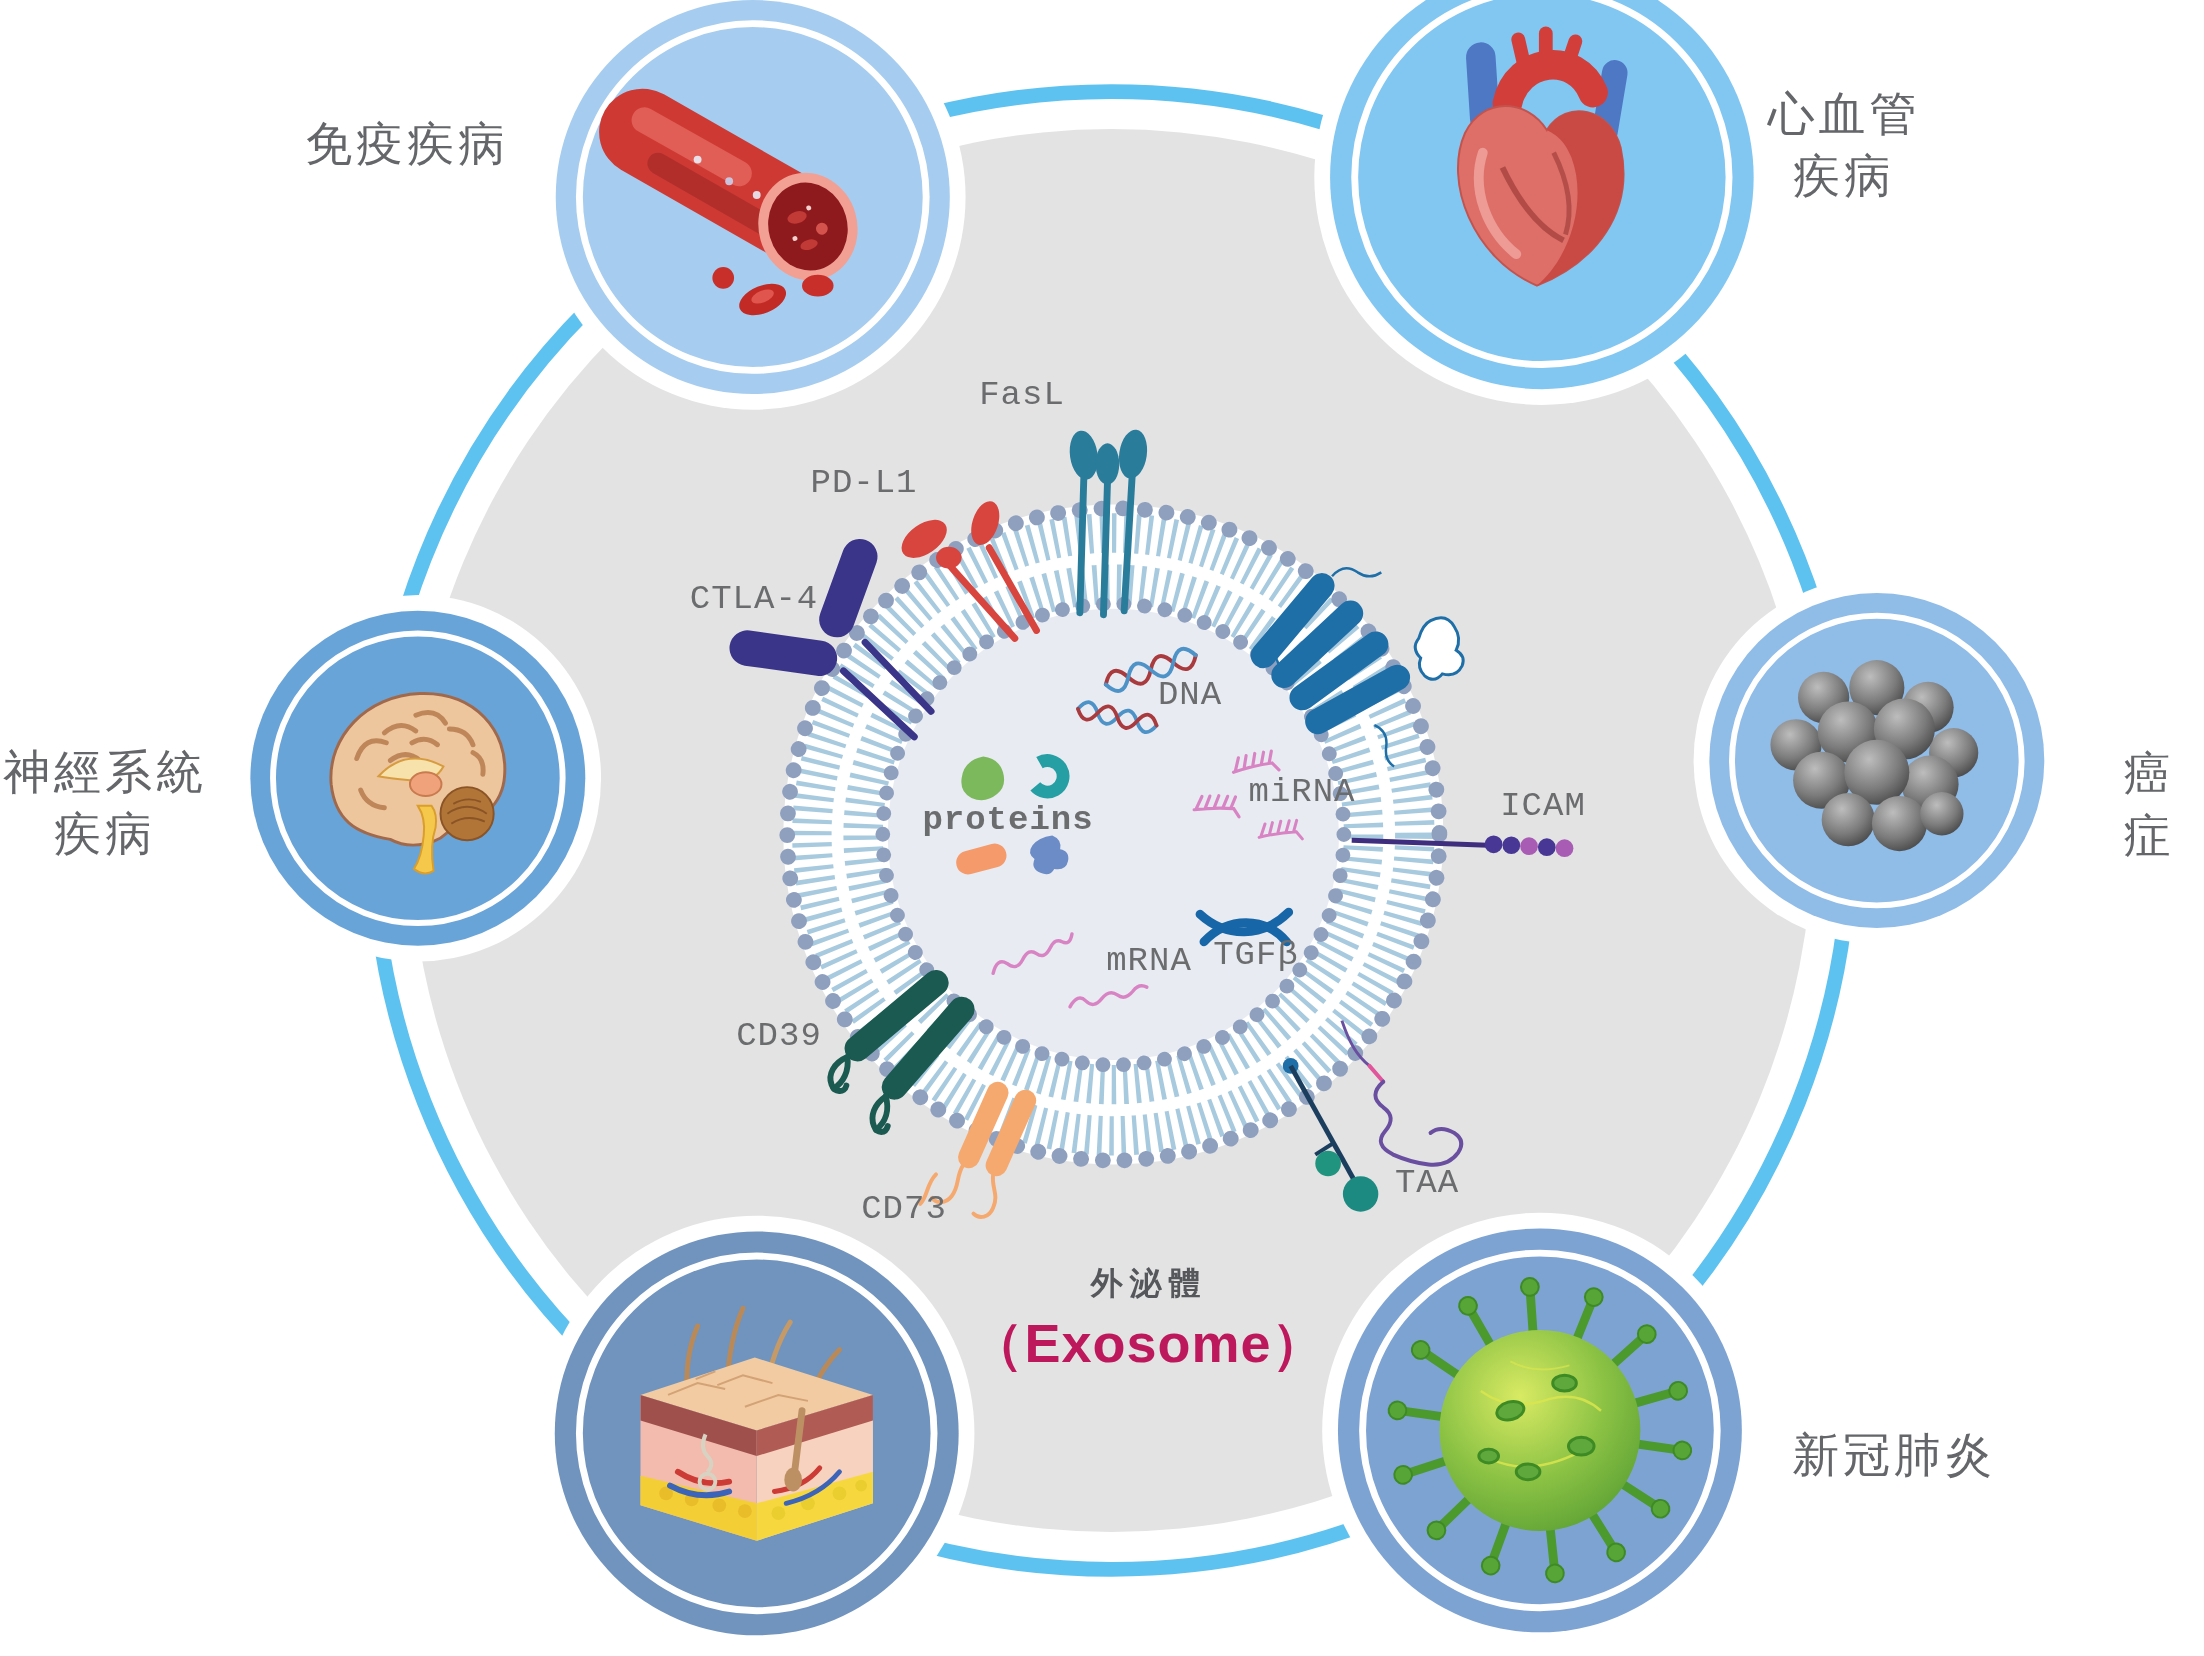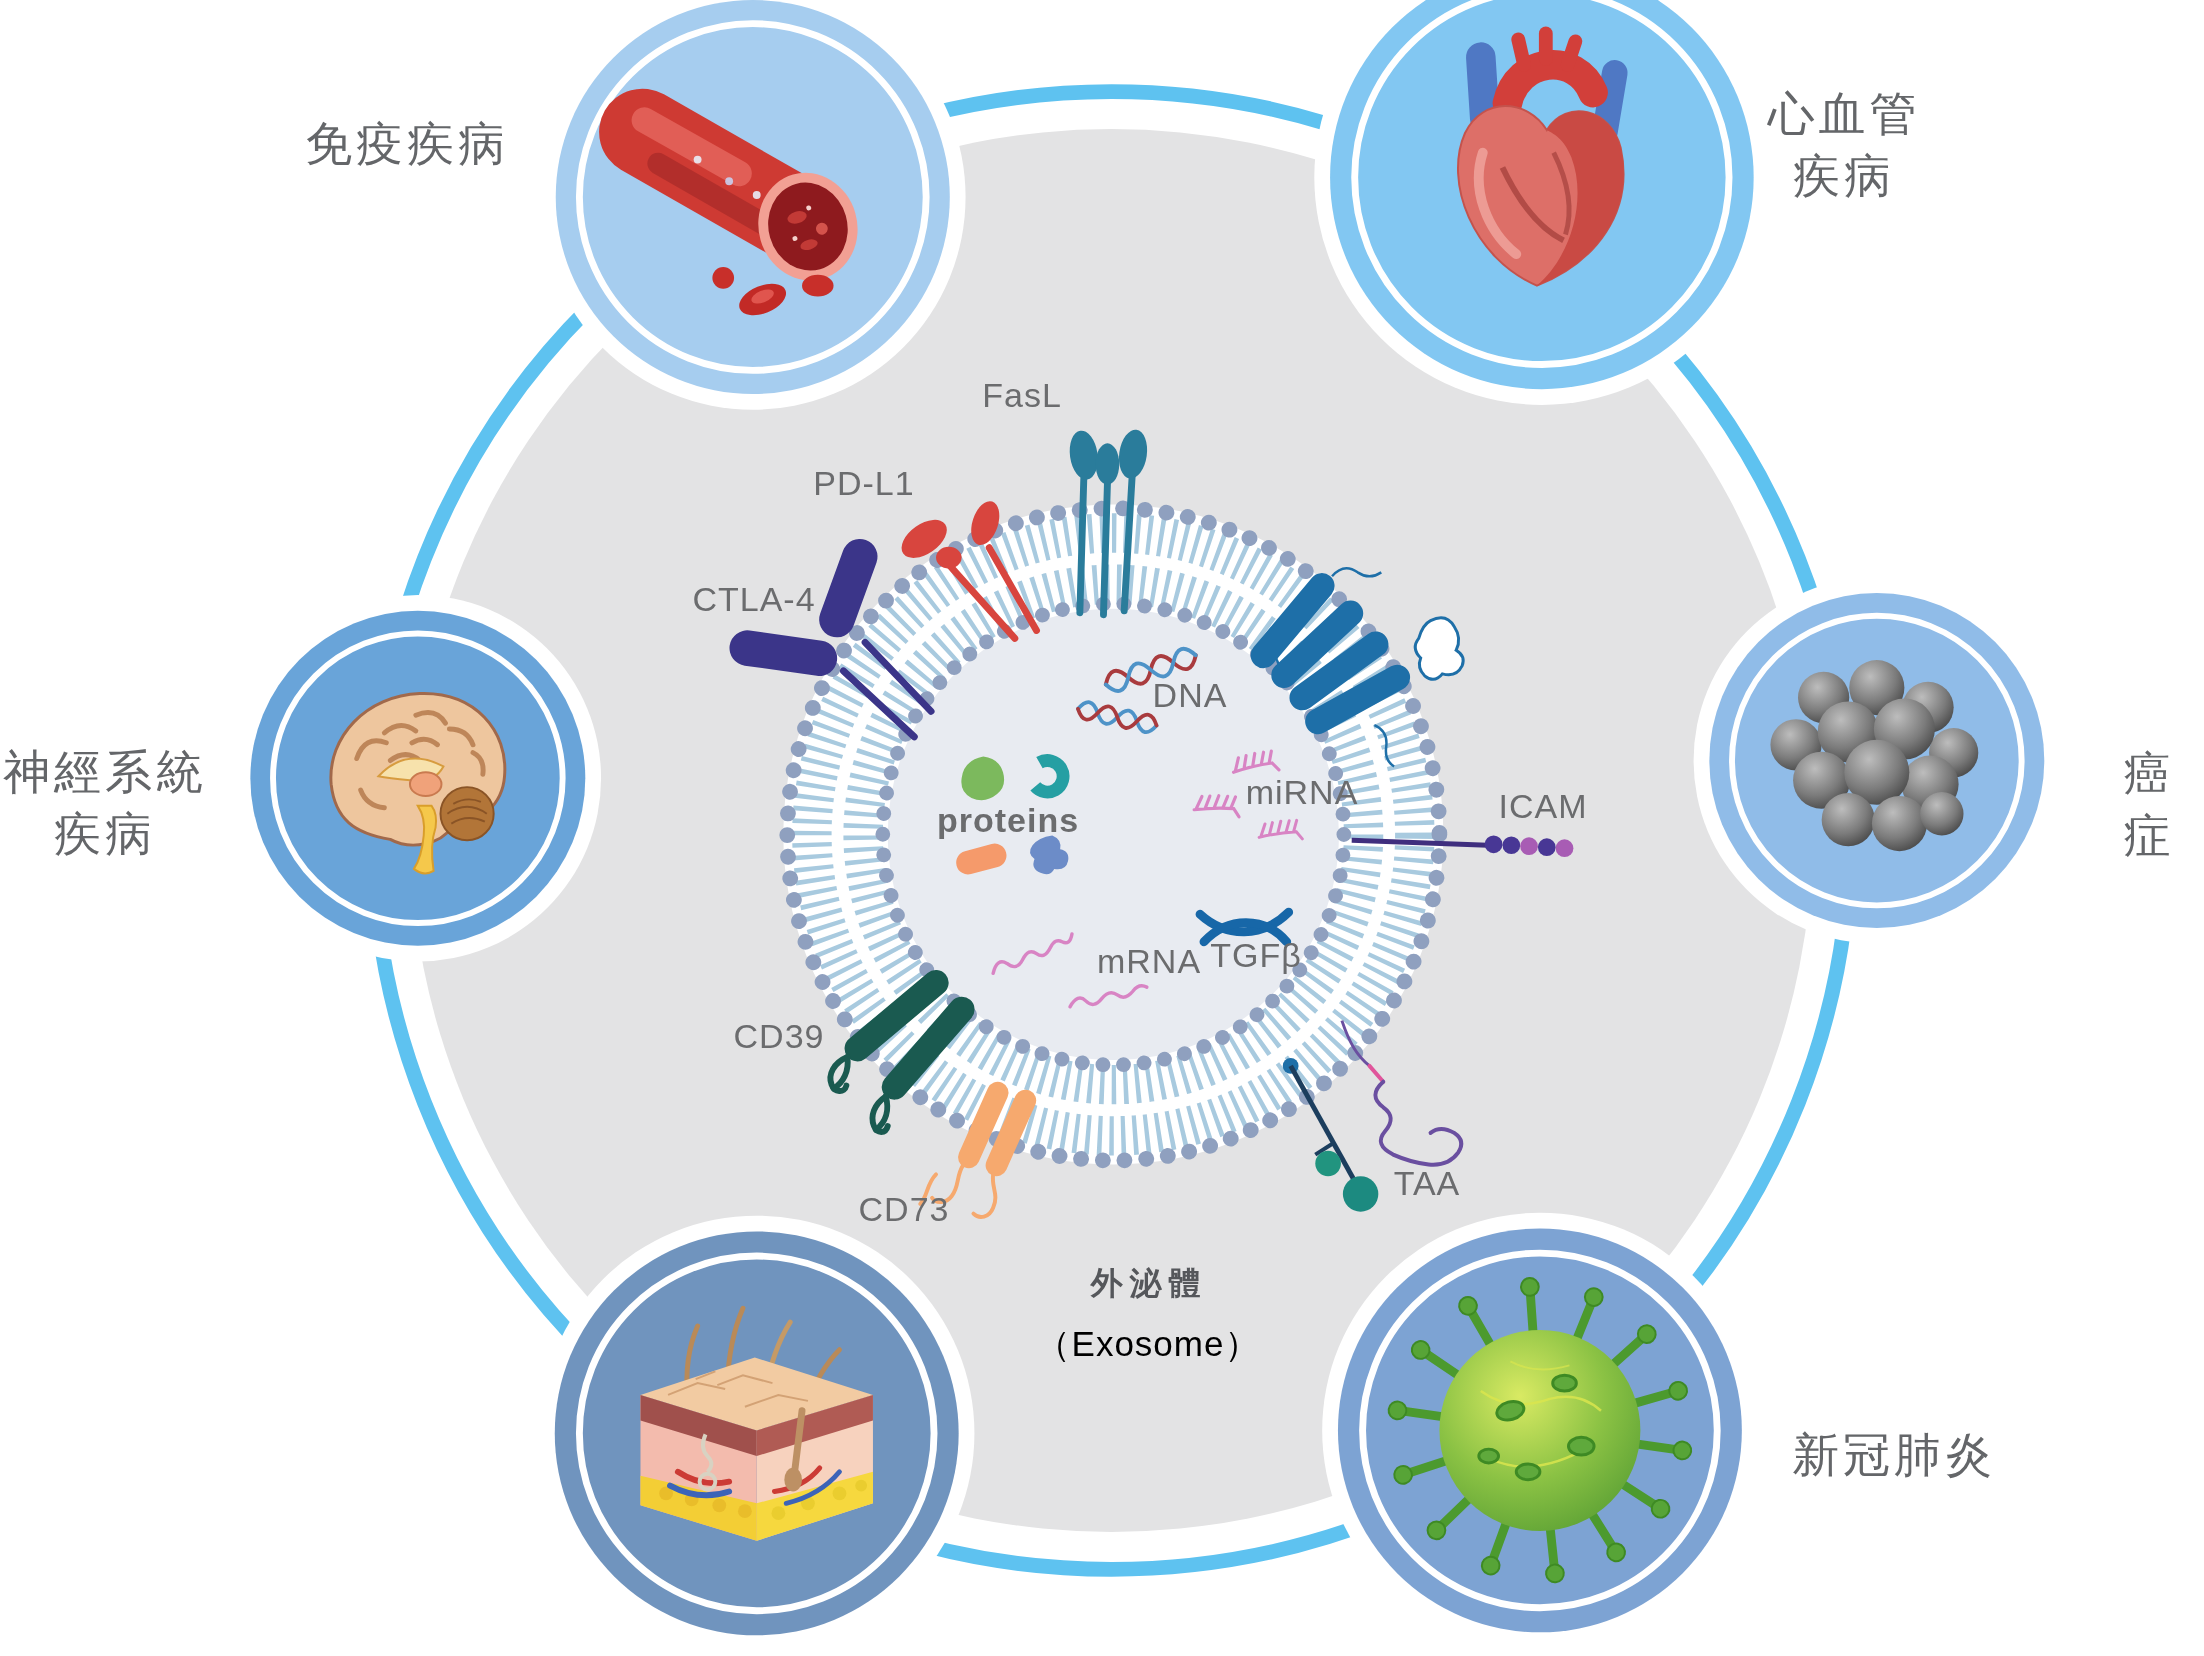--- a/index.html
+++ b/index.html
@@ -1,24 +1,24 @@
 <!DOCTYPE html>
 <html><head>
 <meta charset="utf-8">
 <style>
   html,body{margin:0;padding:0;background:#ffffff;}
   .stage{position:relative;width:2205px;height:1657px;overflow:hidden;background:#ffffff;
          font-family:"Liberation Sans","DejaVu Sans",sans-serif;}
   .stage svg.canvas{position:absolute;left:0;top:0;}
   .lbl{position:absolute;transform:translate(-50%,-50%);text-align:center;white-space:pre-line;
        color:#6B6C6E;user-select:none;}
-  .marker{font-size:34px;letter-spacing:1px;line-height:1.22;}
+  .marker{font-size:34px;letter-spacing:1px;line-height:1.22;font-family:Liberation Mono, monospace;}
   .cjk{font-size:47px;letter-spacing:3.9px;line-height:1.32;color:#646669;}
   .title-zh{font-size:32px;font-weight:600;letter-spacing:6.9px;color:#55575B;}
-  .title-en{font-size:35px;font-weight:400;letter-spacing:1px;color:#000000;}
+  .title-en{font-size:54px;font-weight:700;letter-spacing:1px;color:#be185d;}
 </style>
 </head>
 <body>
 
 <div class="stage">
 
 <svg class="canvas" width="2205" height="1657" viewBox="0 0 2238 1682">
   <defs>
     <radialGradient id="gcell" cx="0.38" cy="0.3" r="0.85">
       <stop offset="0" stop-color="#BDBDBD"></stop>

